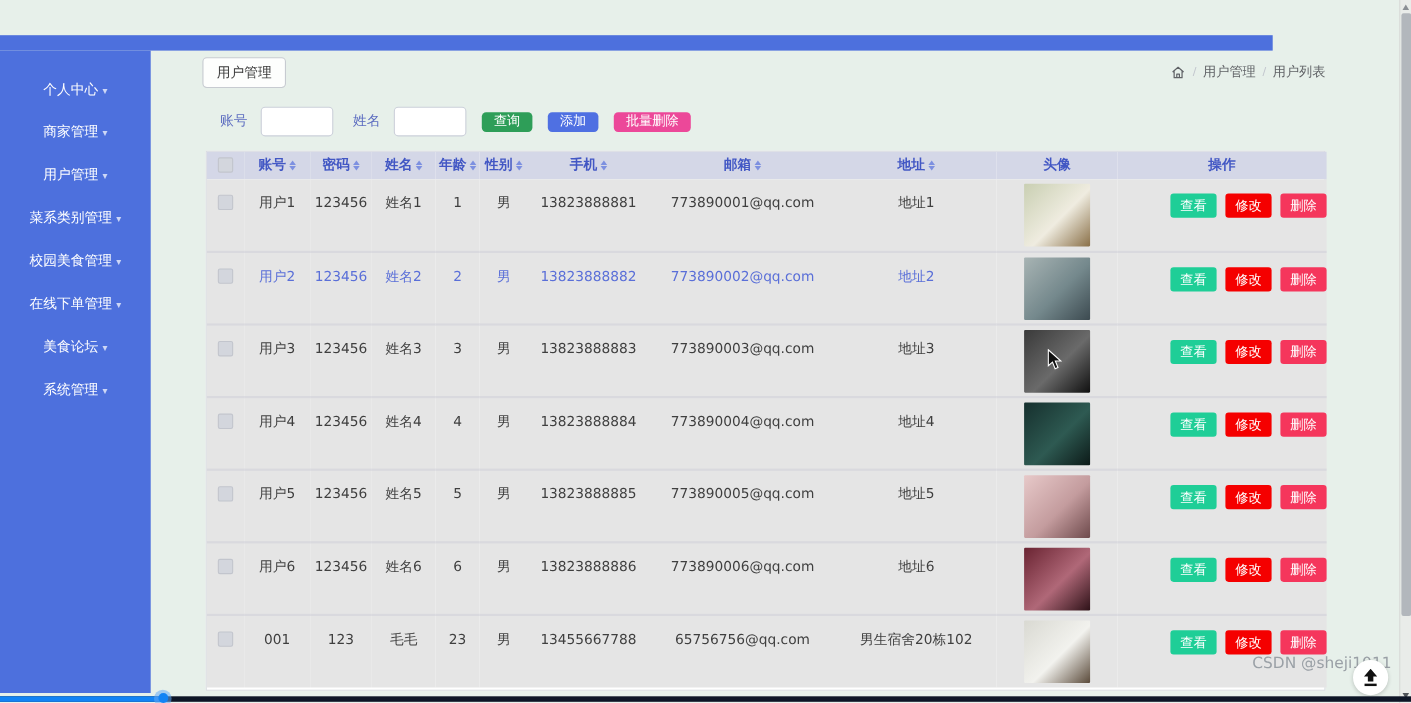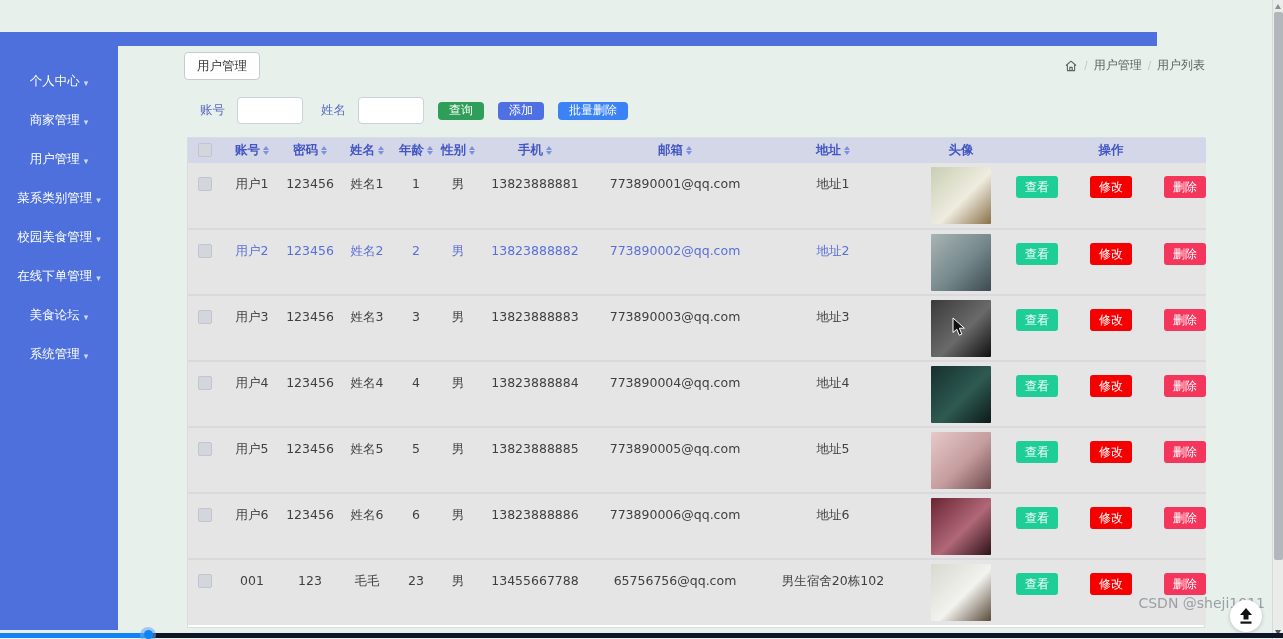--- a/index.html
+++ b/index.html
@@ -9,21 +9,21 @@
   
   .topbar { position:absolute; left:0; top:0; width:1157px; height:32px; background:#00c2d5;
             display:flex; align-items:center; justify-content:space-between; padding:0 14px; }
   .app-title { color:#fff; font-size:15px; font-weight:bold; letter-spacing:.5px; }
   .topbar-icons { display:flex; gap:12px; margin-right:28px; }
   .circle-btn { width:23px; height:23px; border-radius:50%; background:#2bd479; border:none;
                 display:flex; align-items:center; justify-content:center; cursor:pointer; color:#fff; }
   .subbar { position:absolute; left:0; top:32px; width:1157px; height:14px; background:#4d70dd; }
 
   
-  .sidebar { position:absolute; left:0; top:46px; width:118px; height:584px; background:#4d70dd; padding-top:16px; }
+  .sidebar { position:absolute; left:0; top:46px; width:137px; height:584px; background:#4d70dd; padding-top:16px; }
   .side-item { height:39px; display:flex; align-items:center; justify-content:center; gap:4px;
                color:#fff; font-size:12.5px; cursor:pointer; white-space:nowrap; }
   .side-item .caret { color:rgba(255,255,255,.72); font-size:9px; margin-top:2px; }
 
   
   .content { position:absolute; left:118px; top:46px; width:1154px; height:593px; }
   .tab-button { position:absolute; left:66px; top:6px; height:28px; padding:0 12px; background:#fdfefd;
                 border:1px solid #c7cbd1; border-radius:4px; font-size:12.5px; color:#3a3a3a;
                 display:flex; align-items:center; cursor:pointer; }
   .breadcrumb { position:absolute; top:11px; left:0; width:1087px; display:flex; justify-content:flex-end;
@@ -31,39 +31,39 @@
   .breadcrumb .sep { color:#c0c4cc; font-size:10px; }
   .crumb { cursor:pointer; }
   .home-icon { width:14px; height:14px; display:inline-block; }
 
   .filters { position:absolute; left:82px; top:51px; display:flex; align-items:center; gap:10px; }
   .filter-label { font-size:12.5px; color:#5b6bc0; margin-right:2px; }
   .filter-input { width:66px; height:27px; border:1px solid #ccd0da; border-radius:4px; background:#fff; padding:0 6px; font-size:12px; }
   .btn { height:18px; border:none; border-radius:4px; color:#fff; font-size:12px; padding:0 11px; cursor:pointer; }
   .btn-search { background:#2e9e58; }
   .btn-add { background:#4f70e2; margin-left:4px; }
-  .btn-batch-del { background:#3b82f6; margin-left:4px; }
+  .btn-batch-del { background:#ec4899; margin-left:4px; }
 
   
   .card { position:absolute; left:69px; top:91px; width:1018px; height:491px; background:#fff; border:1px solid #d9dce0; }
   table { width:100%; border-collapse:collapse; table-layout:fixed; }
   thead th { height:25px; background:#d4d7e7; color:#4257c4; font-size:12.5px; font-weight:600; text-align:center; }
   tbody td { height:66px; vertical-align:top; padding-top:13px; text-align:center; font-size:12.5px; color:#3f3f3f; }
   tbody tr { border-top:2px solid #d9d9de; background:#e5e5e5;border-radius:31px; }
   tbody tr:first-child { border-top:none; }
   tr.hl td { color:#5a6fd8; }
   .th-inner { display:inline-flex; align-items:center; gap:3px; justify-content:center; }
   .sort { display:inline-flex; flex-direction:column; gap:1px; cursor:pointer; }
   .sort i { display:block; width:0; height:0; border-left:3.5px solid transparent; border-right:3.5px solid transparent; }
   .sort .up { border-bottom:4px solid #7d90e0; }
   .sort .dn { border-top:4px solid #7d90e0; }
   .checkbox { display:inline-block; width:14px; height:14px; background:#d3d6dd; border:1px solid #c2c5cd; border-radius:2px; cursor:pointer; margin-top:1px; }
   td.avatar-cell { padding-top:4px; }
   .avatar { width:60px; height:57px; margin:0 auto; border-radius:1px; }
-  .row-actions { display:flex; gap:8px; justify-content:space-between; }
+  .row-actions { display:flex; gap:8px; justify-content:flex-end; }
   .btn-sm { height:22px; padding:0 9px; border:none; border-radius:3px; color:#fff; font-size:12px; cursor:pointer; }
   .btn-view { background:#1fce97; }
   .btn-edit { background:#f50000; }
   .btn-del  { background:#f5365c; }
 
   
   .watermark { position:absolute; left:987px; top:549px; width:160px; font-size:14px; color:#9aa0a6; text-align:right; }
   .scrolltop { position:absolute; left:1112px; top:554px; width:32px; height:32px; border-radius:50%; background:#fff;
                border:none; box-shadow:0 1px 4px rgba(0,0,0,.2); display:flex; align-items:center; justify-content:center; cursor:pointer; }
   .cursor { position:absolute; left:834px; top:271px; pointer-events:none; }

